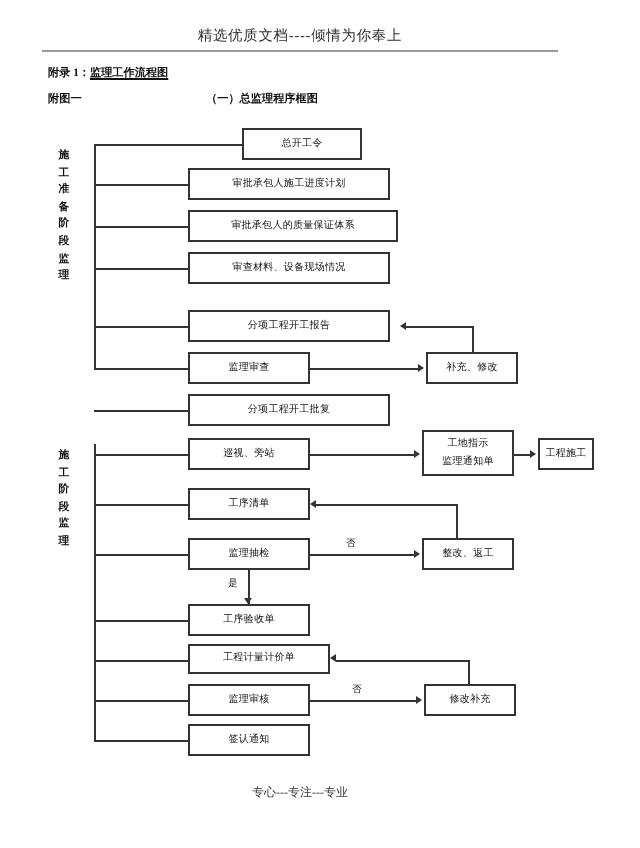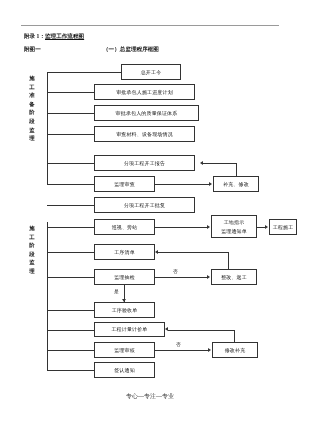--- a/index.html
+++ b/index.html
@@ -87,20 +87,21 @@
   .footer{
     position:absolute;top:392px;left:0;width:300px;text-align:center;
     font-size:6px;color:#3a3a3a;white-space:nowrap;
   }
 </style>
 </head>
 <body>
 
 <div class="page">
 
+  <div class="hdr-text">精选优质文档----倾情为你奉上</div>
   <div class="hdr-rule"></div>
 
   <div class="appendix-line">
     <span>附录 1：</span><span class="uline">监理工作流程图</span>
   </div>
   <div class="fig-label">附图一</div>
   <div class="fig-title">（一）总监理程序框图</div>
 
   <div class="vlabel" id="phase1">
     <span>施</span>

